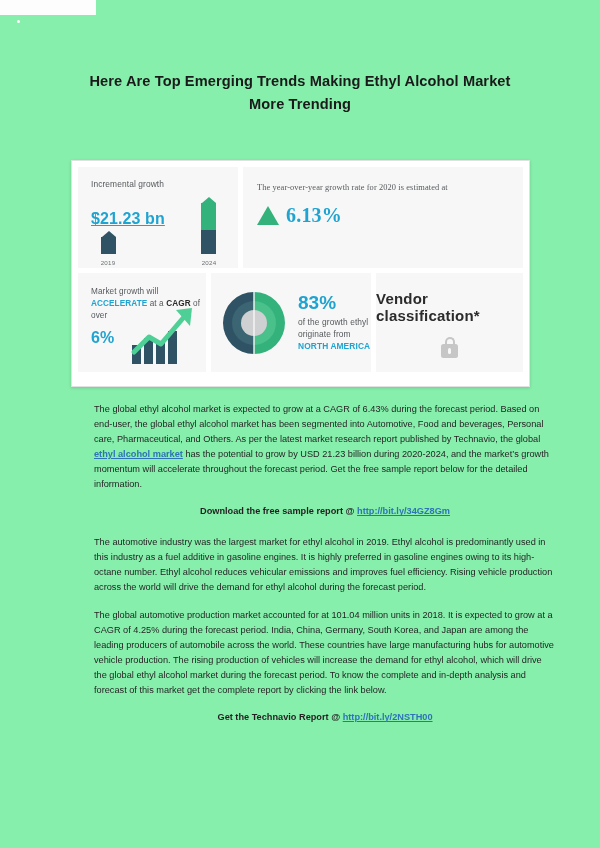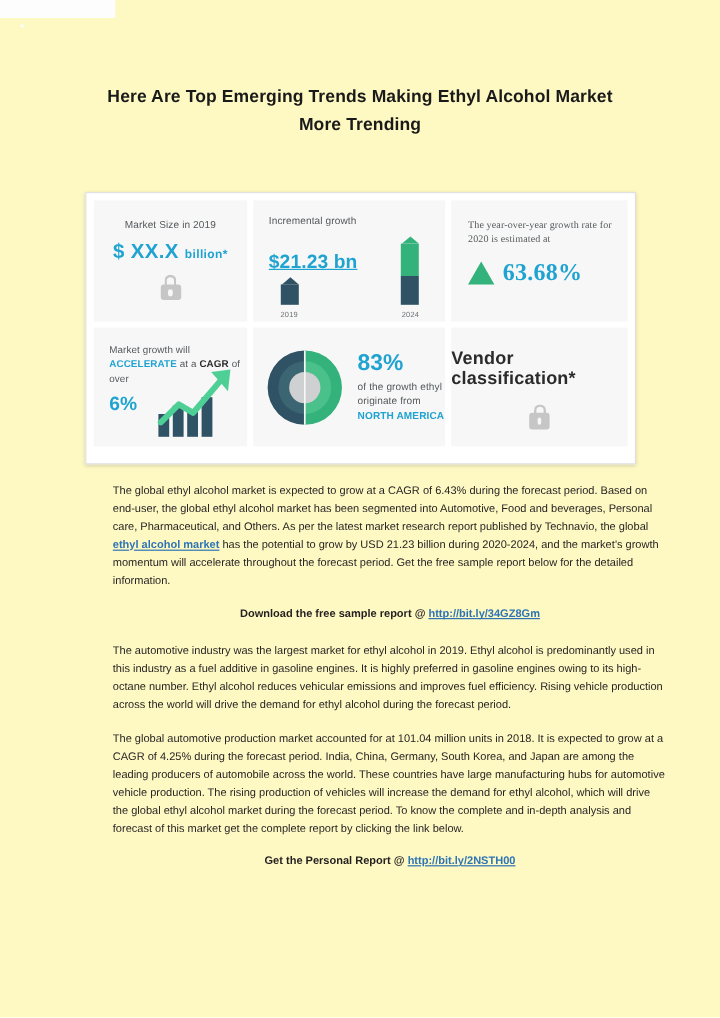--- a/index.html
+++ b/index.html
@@ -11,21 +11,21 @@
     width: 600px;
     height: 848px;
     overflow: hidden;
     font-family: "Liberation Sans", sans-serif;
     color: #231f20;
     position: relative;
   }
   .page {
     position: absolute;
     inset: 0;
-    background: #fef9c3;
+    background: #86efac;
   }
   
   .watermark {
     position: absolute;
     left: 0;
     top: 0;
     width: 96px;
     height: 15px;
     background: #fdfdfe;
   }
@@ -309,34 +309,20 @@
   <div class="watermark"></div>
   <div class="watermark-dot"></div>
 
   <div class="title">Here Are Top Emerging Trends Making Ethyl Alcohol Market More Trending</div>
 
   <div class="info-wrap">
     <div class="info-grid">
 
       <div class="info-row top">
 
-        <div class="card c1">
-          <div class="card1-inner">
-            <div class="card-label">Market Size in 2019</div>
-            <div class="big-xxx">
-              <span>$ XX.X</span>
-              <span class="unit">billion*</span>
-            </div>
-            <div class="lock">
-              <div class="shackle"></div>
-              <div class="body"></div>
-              <div class="hole"></div>
-            </div>
-          </div>
-        </div>
 
         <div class="card c2">
           <div class="card2-inner">
             <div class="card-label">Incremental growth</div>
             <div class="big-bn">$21.23 bn</div>
           </div>
           <div class="bars">
             <div class="bar b1">
               <div class="tip"></div>
               <div class="stem"></div>
@@ -349,21 +335,21 @@
             <div class="bar-year y1">2019</div>
             <div class="bar-year y2">2024</div>
           </div>
         </div>
 
         <div class="card c3">
           <div class="card3-inner">
             <div class="card-label">The year-over-year growth rate for 2020 is estimated at</div>
             <div class="yoy-row">
               <div class="tri-up"></div>
-              <div class="big-pct">63.68%</div>
+              <div class="big-pct">6.13%</div>
             </div>
           </div>
         </div>
       </div>
 
       <div class="info-row bottom">
 
         <div class="card c1">
           <div class="card4-inner">
             <div class="card-label">
@@ -420,16 +406,16 @@
   <div class="body-copy">
 
     <p><span>The global ethyl alcohol market is expected to grow at a CAGR of 6.43% during the forecast period. Based on end-user, the global ethyl alcohol market has been segmented into Automotive, Food and beverages, Personal care, Pharmaceutical, and Others. As per the latest market research report published by Technavio, the global </span><a class="inline-link" href="#">ethyl alcohol market</a><span> has the potential to grow by USD 21.23 billion during 2020-2024, and the market’s growth momentum will accelerate throughout the forecast period. Get the free sample report below for the detailed information.</span></p>
 
     <p class="cta"><span>Download the free sample report @ </span><a class="link" href="#">http://bit.ly/34GZ8Gm</a></p>
 
     <p>The automotive industry was the largest market for ethyl alcohol in 2019. Ethyl alcohol is predominantly used in this industry as a fuel additive in gasoline engines. It is highly preferred in gasoline engines owing to its high-octane number. Ethyl alcohol reduces vehicular emissions and improves fuel efficiency. Rising vehicle production across the world will drive the demand for ethyl alcohol during the forecast period.</p>
 
     <p>The global automotive production market accounted for at 101.04 million units in 2018. It is expected to grow at a CAGR of 4.25% during the forecast period. India, China, Germany, South Korea, and Japan are among the leading producers of automobile across the world. These countries have large manufacturing hubs for automotive vehicle production. The rising production of vehicles will increase the demand for ethyl alcohol, which will drive the global ethyl alcohol market during the forecast period. To know the complete and in-depth analysis and forecast of this market get the complete report by clicking the link below.</p>
 
-    <p class="cta last"><span>Get the Personal Report @ </span><a class="link" href="#">http://bit.ly/2NSTH00</a></p>
+    <p class="cta last"><span>Get the Technavio Report @ </span><a class="link" href="#">http://bit.ly/2NSTH00</a></p>
 
   </div>
 </div>
 
 </body></html>

